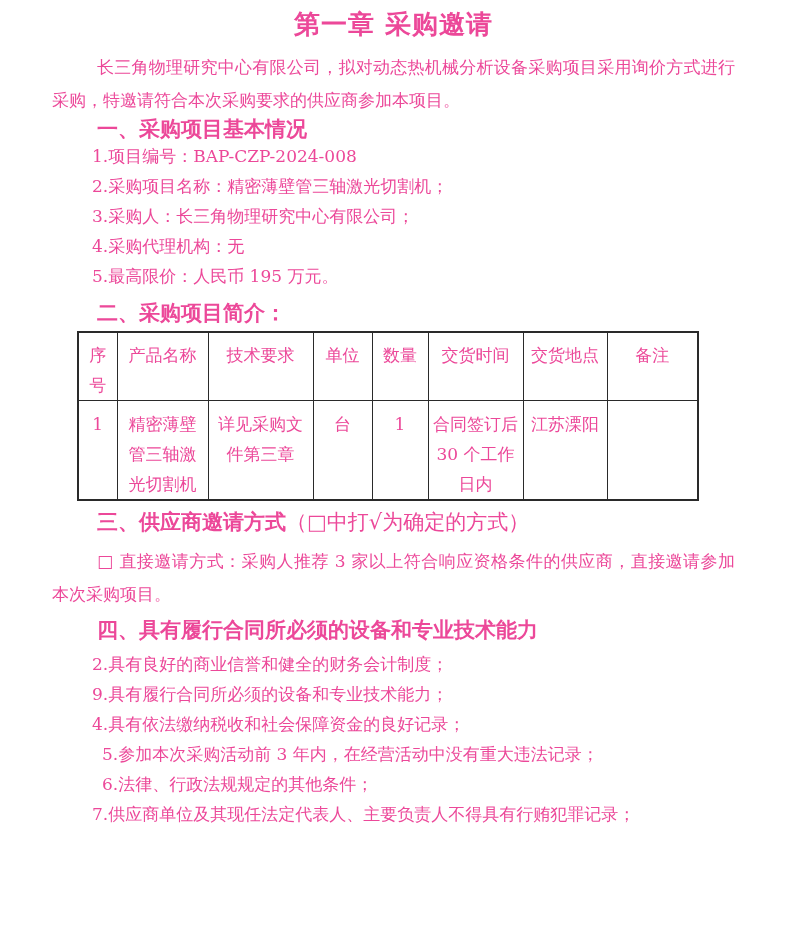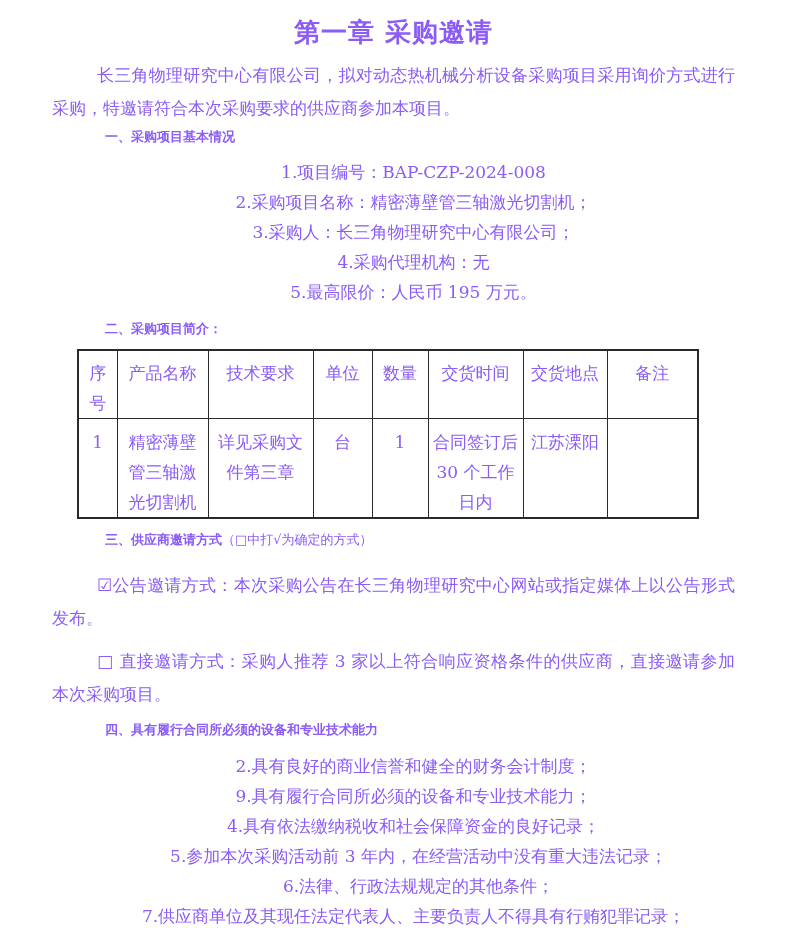--- a/index.html
+++ b/index.html
@@ -5,67 +5,66 @@
   html, body {
     margin: 0;
     padding: 0;
     background: #ffffff;
   }
   .page {
     position: relative;
     width: 787px;
     height: 928px;
     background: #ffffff;
-    color: #8b5cf6;
+    color: #ec4899;
     font-family: "DejaVu Serif", "Liberation Serif", serif;
     font-size: 17px;
-    padding: 8px 52px;
+    padding: 0 52px;
     box-sizing: border-box;
     overflow: hidden;
   }
   .doc-title {
     margin: 6px 0 0 0;
     font-family: "DejaVu Sans", "Liberation Sans", sans-serif;
     font-weight: 700;
     font-size: 26px;
     line-height: 36px;
     text-align: center;
     letter-spacing: 1px;
   }
   .intro {
     margin: 9px 0 0 0;
     line-height: 33px;
     text-indent: 45px;
     text-align: justify;
   }
   .sec-heading {
-    margin: 8px;
+    margin: 0;
     font-family: "DejaVu Sans", "Liberation Sans", sans-serif;
     font-weight: 700;
-    font-size: 13px;
+    font-size: 21px;
     line-height: 24px;
     padding-left: 45px;
   }
   .sec-heading .note {
     font-family: "DejaVu Serif", "Liberation Serif", serif;
     font-weight: 400;
   }
   .h1 { margin-top: 0; }
   .h2 { margin-top: 10px; line-height: 24px; }
   .h3 { margin-top: 8px; line-height: 26px; }
   .h4 { margin-top: 6px; line-height: 26px; }
   .item-list {
     margin: 0;
     padding: 0;
     list-style: none;
   }
   .item-list li {
     line-height: 30px;
     padding-left: 40px;
-    text-align: center;
   }
   .s1-items { margin-top: 0; }
   .cond-items { margin-top: 6px; }
   .cond-items li.indent-more { padding-left: 50px; }
   .cond-items li.indent-less { padding-left: 40px; }
   table.brief-table {
     border-collapse: collapse;
     table-layout: fixed;
     margin: 6px 0 0 25px;
     width: 620px;
@@ -161,21 +160,20 @@
         <td>1</td>
         <td>合同签订后 30 个工作日内</td>
         <td>江苏溧阳</td>
         <td></td>
       </tr>
     </tbody>
   </table>
 
   <h2 class="sec-heading h3"><span>三、供应商邀请方式</span><span class="note">（□中打√为确定的方式）</span></h2>
 
-  <p class="option-para opt-public">☑公告邀请方式：本次采购公告在长三角物理研究中心网站或指定媒体上以公告形式发布。</p>
 
   <p class="option-para opt-direct">□ 直接邀请方式：采购人推荐 3 家以上符合响应资格条件的供应商，直接邀请参加本次采购项目。</p>
 
   <h2 class="sec-heading h4">四、具有履行合同所必须的设备和专业技术能力</h2>
   <ul class="item-list cond-items">
     <li>2.具有良好的商业信誉和健全的财务会计制度；</li>
     <li>9.具有履行合同所必须的设备和专业技术能力；</li>
     <li>4.具有依法缴纳税收和社会保障资金的良好记录；</li>
     <li class="indent-more">5.参加本次采购活动前 3 年内，在经营活动中没有重大违法记录；</li>
     <li class="indent-more">6.法律、行政法规规定的其他条件；</li>

